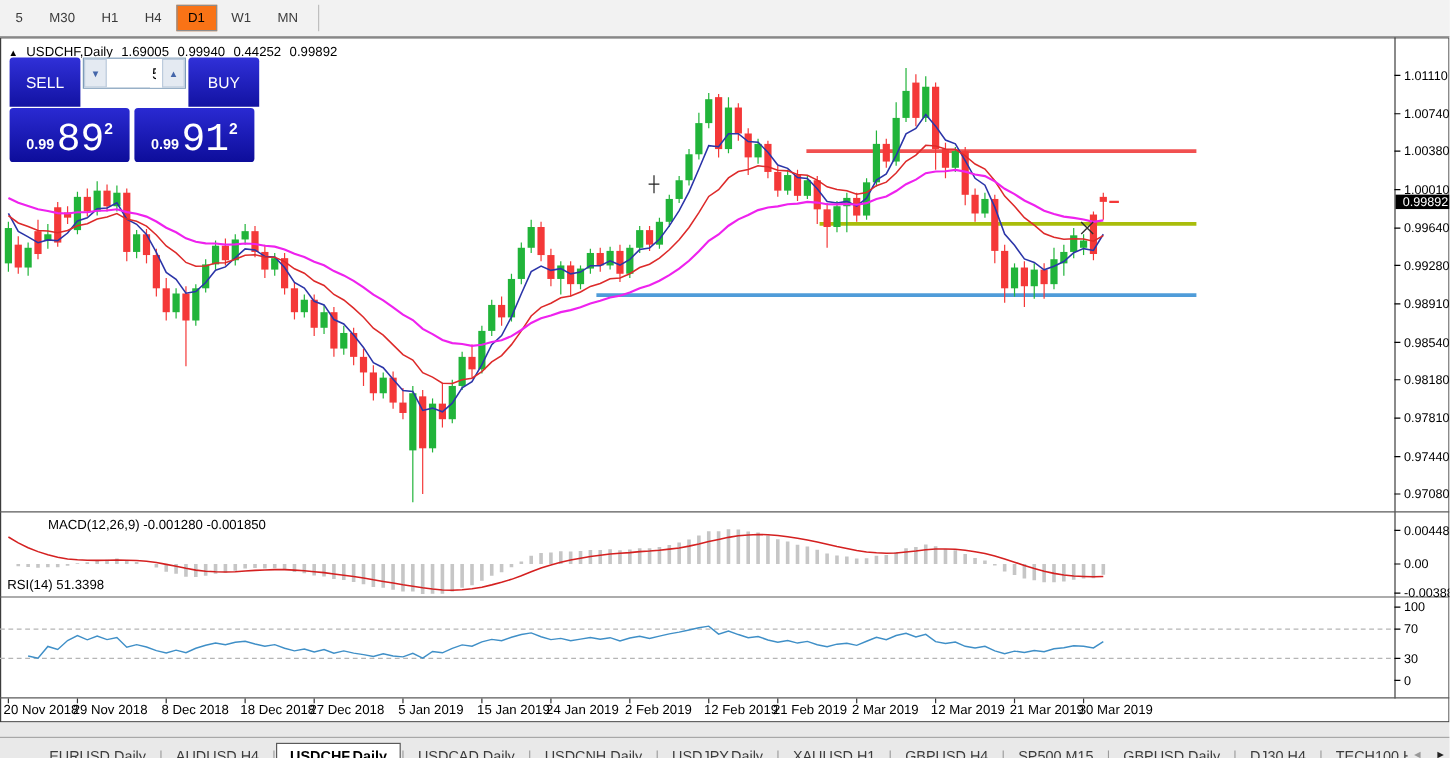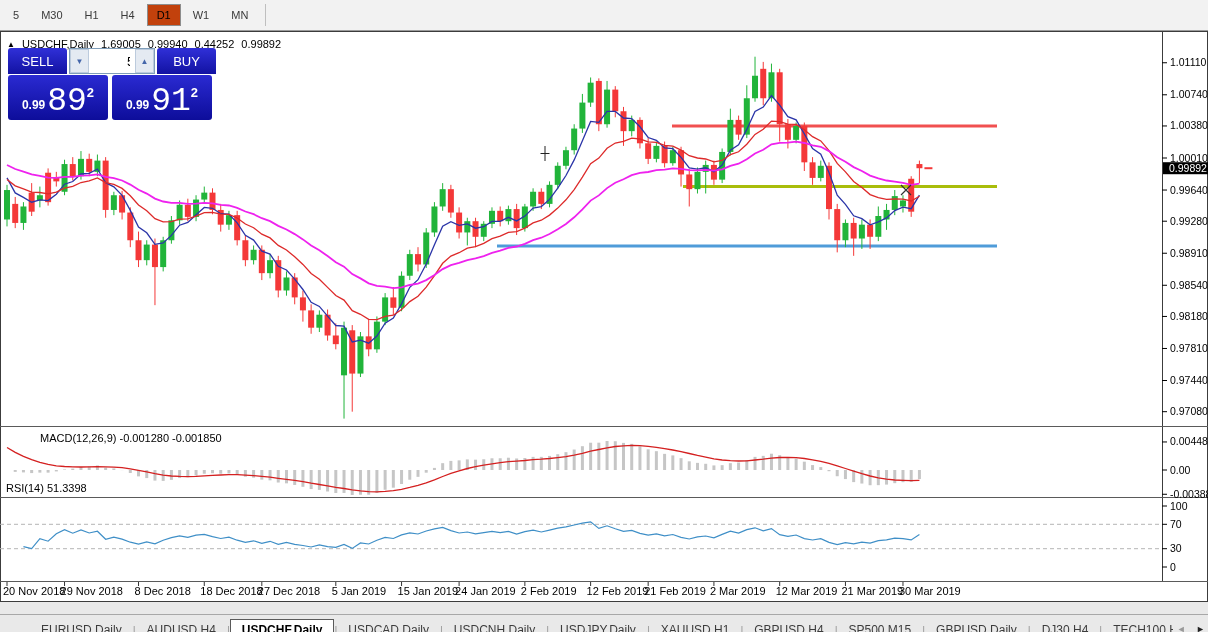--- a/index.html
+++ b/index.html
@@ -2,33 +2,33 @@
 <html><head>
 <meta charset="utf-8">
 <style>
   html,body{margin:0;padding:0;width:1208px;height:632px;overflow:hidden;
     font-family:"Liberation Sans",sans-serif;background:#fff;}
   .screen{position:relative;width:1208px;height:632px;background:#e9e9e9;}
   
   .toolbar{position:absolute;top:0;left:0;width:1208px;height:31px;background:#f2f2f2;
     border-bottom:1px solid #9b9b9b;display:flex;align-items:center;padding-left:2px;box-sizing:border-box;}
   .tf-btn{font-size:11px;color:#3a3a3a;padding:4px 9px;margin:0 1px;border:1px solid transparent;}
-  .tf-btn.active{background:#c2410c;border:1px solid #8d8d8d;color:#000;}
+  .tf-btn.active{background:#f97316;border:1px solid #8d8d8d;color:#000;}
   .tf-sep{width:1px;height:22px;background:#bfbfbf;margin:0 6px;}
   
   .chart-window{position:absolute;top:31px;left:0;width:1208px;height:571px;background:#fff;}
   .chart-header{position:absolute;top:7px;left:7px;font-size:11px;color:#000;display:flex;
     align-items:center;gap:7px;z-index:5;}
   .chart-header .tri{font-size:8px;}
   .ind-label{position:absolute;left:6px;font-size:11px;color:#000;z-index:5;}
   #macd-label{top:401px;padding-left:34px;}
   #rsi-label{top:451px;}
   
   .trade-panel{position:absolute;top:17px;left:8px;width:208px;z-index:6;}
-  .tp-row1{display:flex;height:26px;}
+  .tp-row1{display:flex;height:41px;}
   .btn-trade{width:59px;background:linear-gradient(#3030d8,#1212a2);color:#fff;font-size:13px;
     display:flex;align-items:center;justify-content:center;border-radius:3px 3px 0 0;}
   .vol-box{display:flex;flex:1;height:24px;margin:0 2px;border:1px solid #7f9db9;background:#fff;align-items:stretch;}
   .spin{width:17px;background:#e4eaf2;border:1px solid #bccbdd;color:#4466aa;font-size:8px;
     display:flex;align-items:center;justify-content:center;}
   .vol-input{width:100%;border:none;outline:none;text-align:right;font-size:13px;padding-right:5px;
     font-family:"Liberation Sans",sans-serif;box-sizing:border-box;}
   .vol-wrap{flex:1;display:flex;margin-left:36px;}
   .tp-row2{display:flex;gap:4px;margin-top:1px;}
   .price-block{width:100px;height:45px;background:linear-gradient(#2a2ad2,#0d0d9a);color:#fff;

